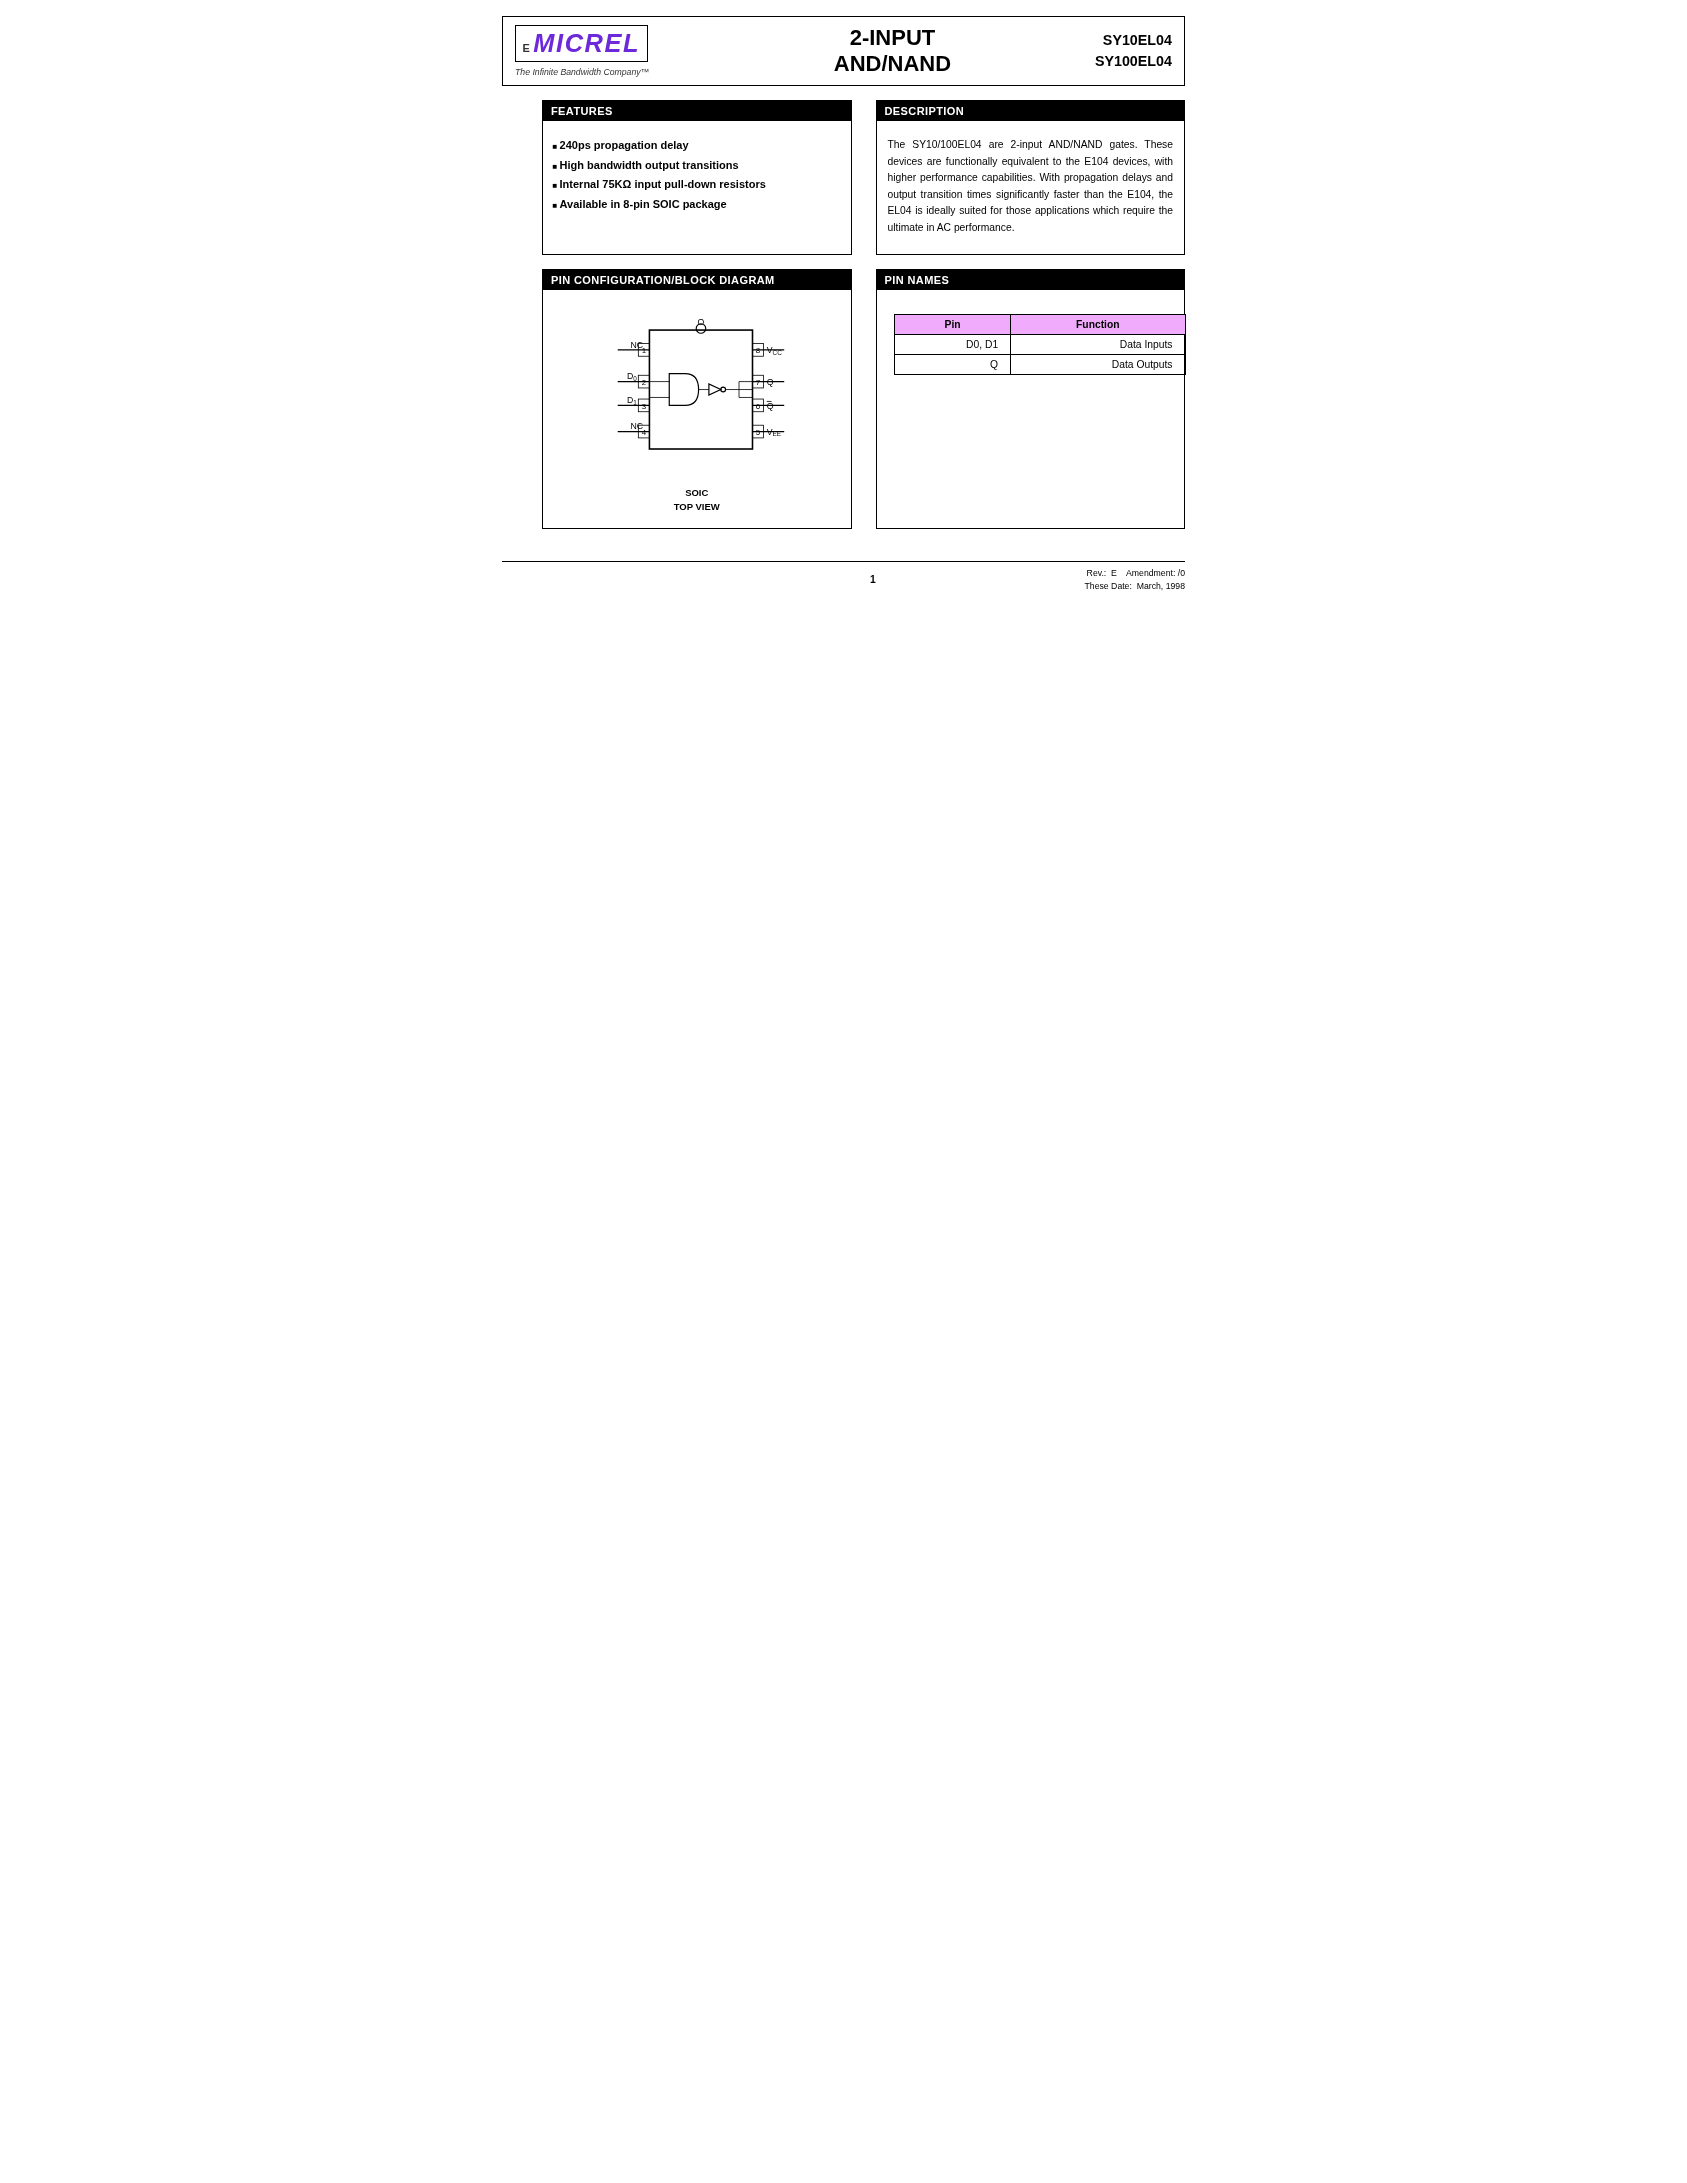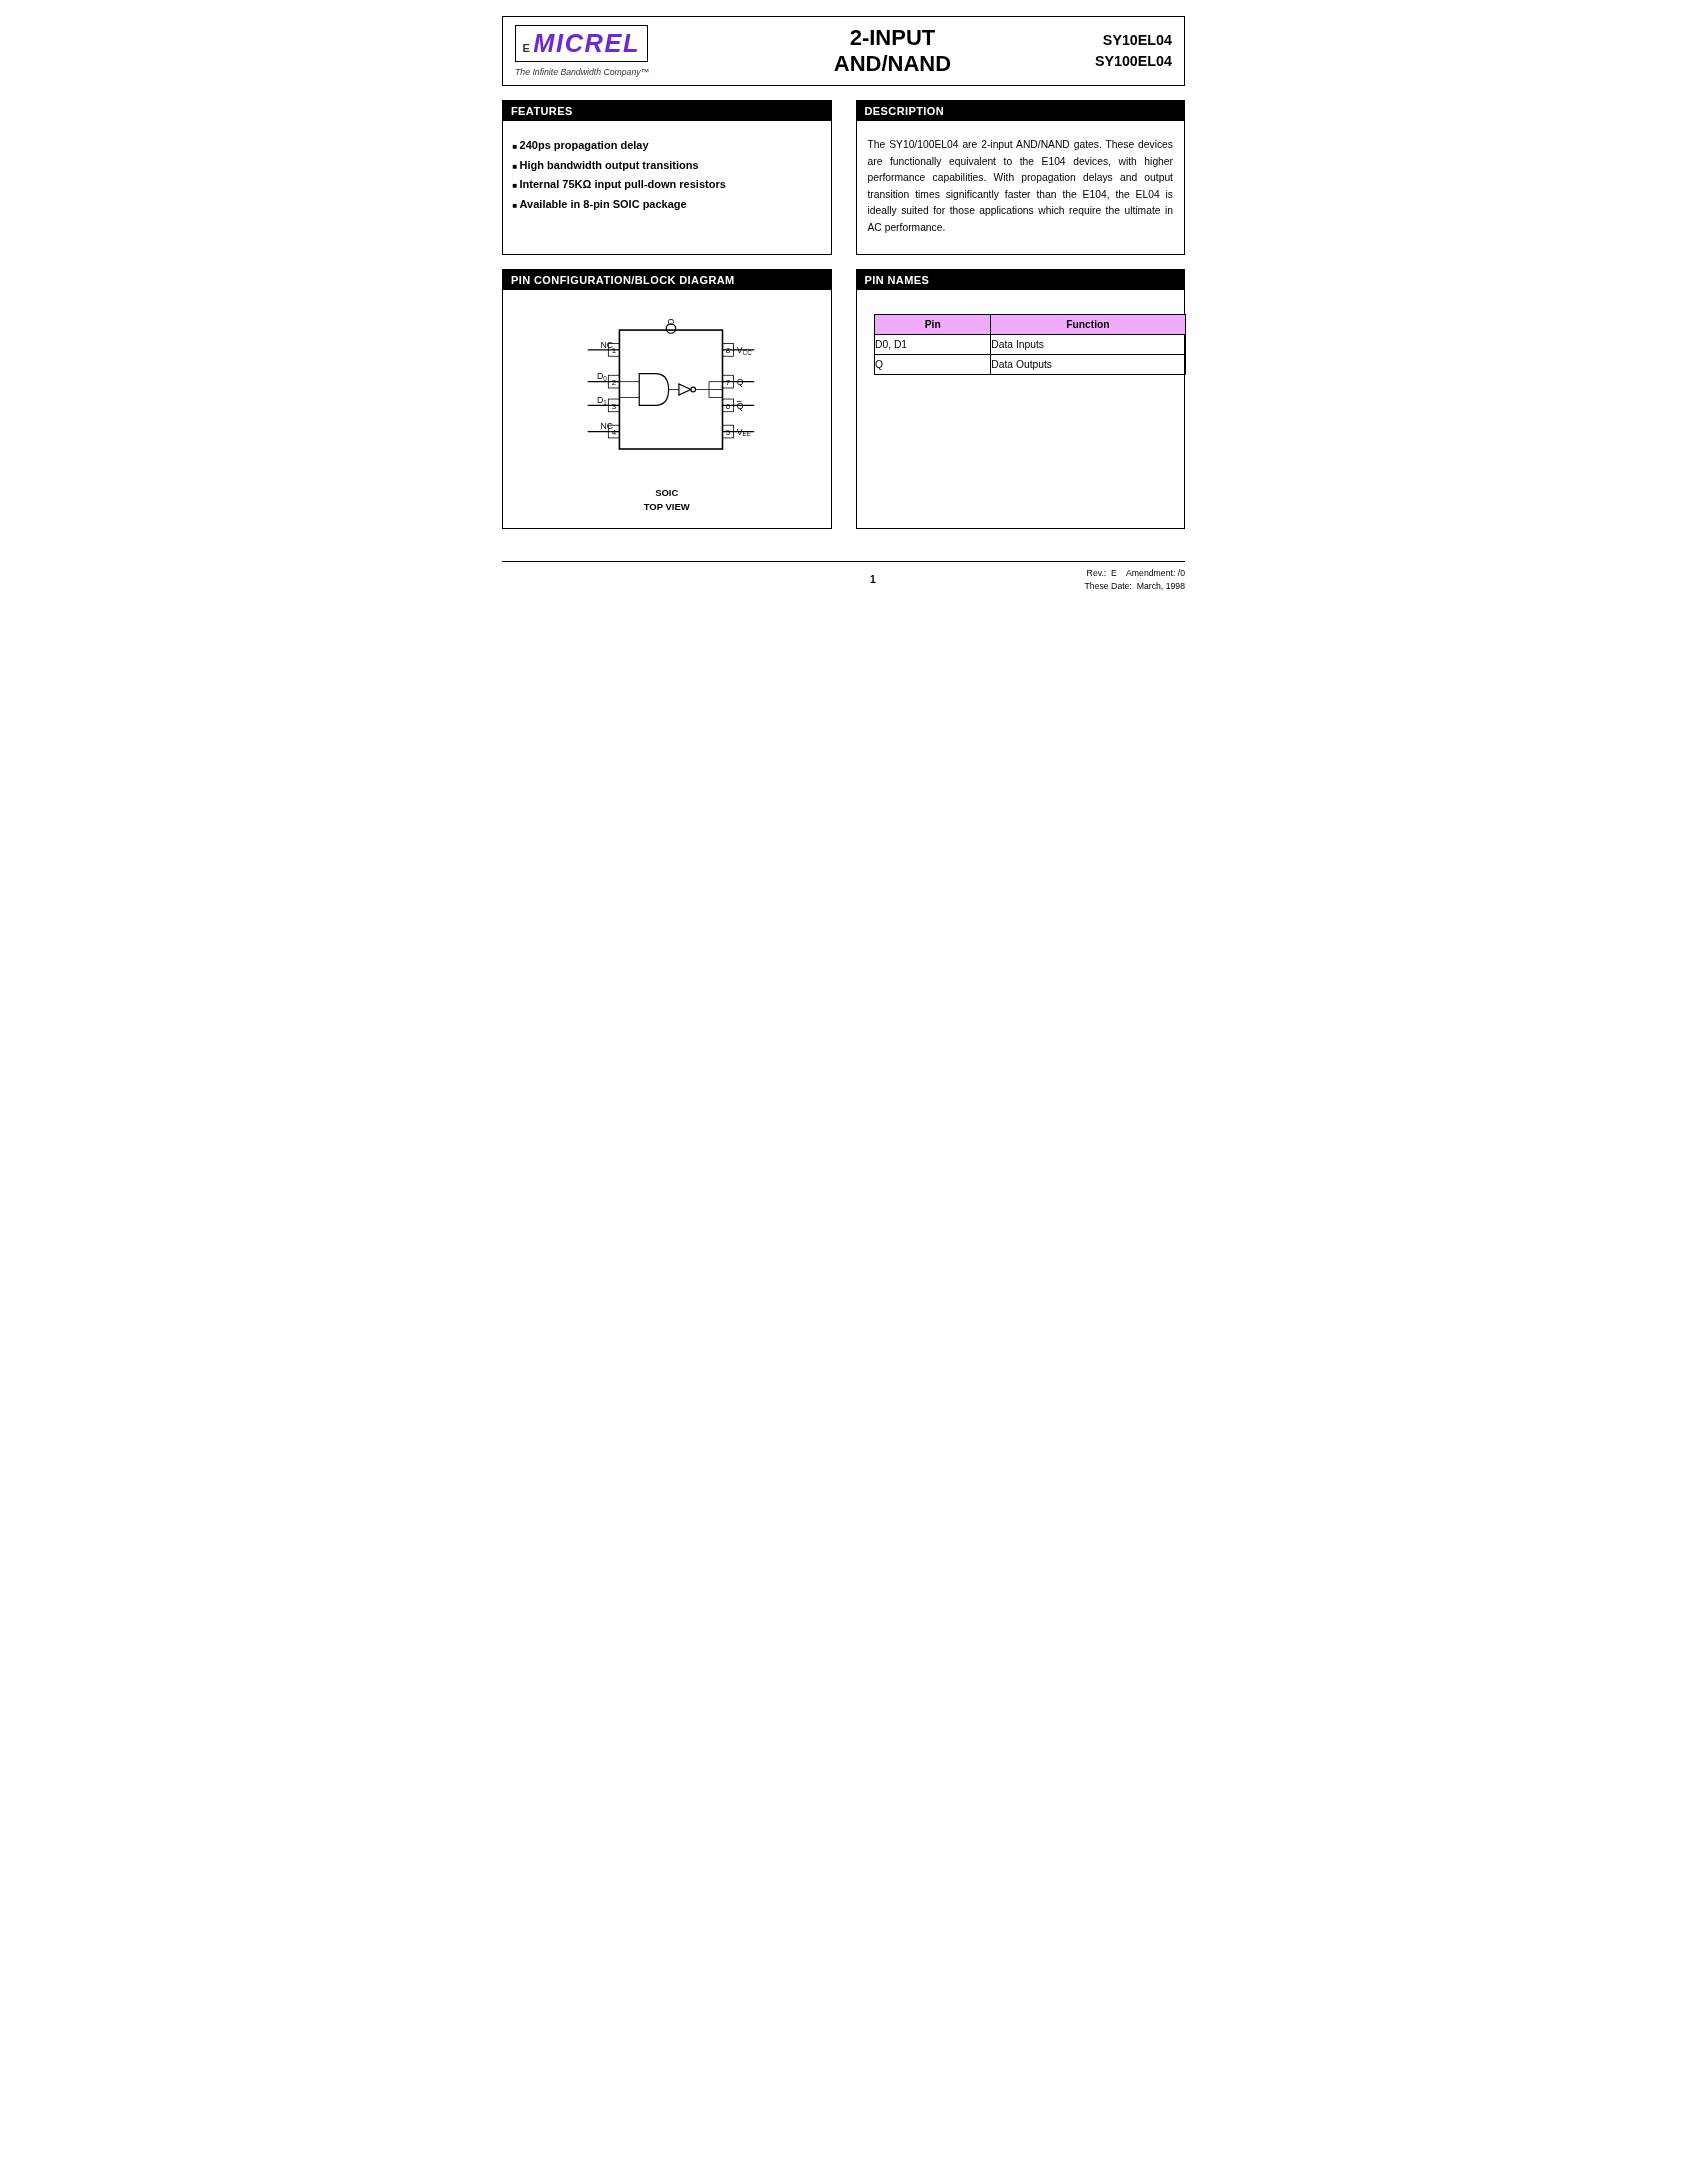--- a/index.html
+++ b/index.html
@@ -74,20 +74,21 @@
       margin-bottom: 8px;
       letter-spacing: 0.4px;
     }
 
     
     .two-col {
       display: grid;
       grid-template-columns: 1fr 1fr;
       gap: 24px;
       margin-bottom: 14.3px;
+      margin-left: 40px;
     }
 
     .section-box {
       border: 0.8px solid #000;
       padding: 0 0 9.5px 0;
     }
 
     
     .features-list {
       list-style: none;
@@ -128,22 +129,22 @@
     }
     .pin-names-table th {
       border: 0.8px solid #000;
       padding: 4px 12px;
       text-align: center;
       font-weight: bold;
       background: #f0abfc;
     }
     .pin-names-table td {
       border: 0.8px solid #000;
-      padding: 4px 0;
-      text-align: left;
+      padding: 4px 12px;
+      text-align: right;
     }
     .pin-names-wrapper {
       padding: 8px;
     }
 
     
     .soic-label {
       text-align: center;
       font-size: 9.5px;
       font-weight: bold;

